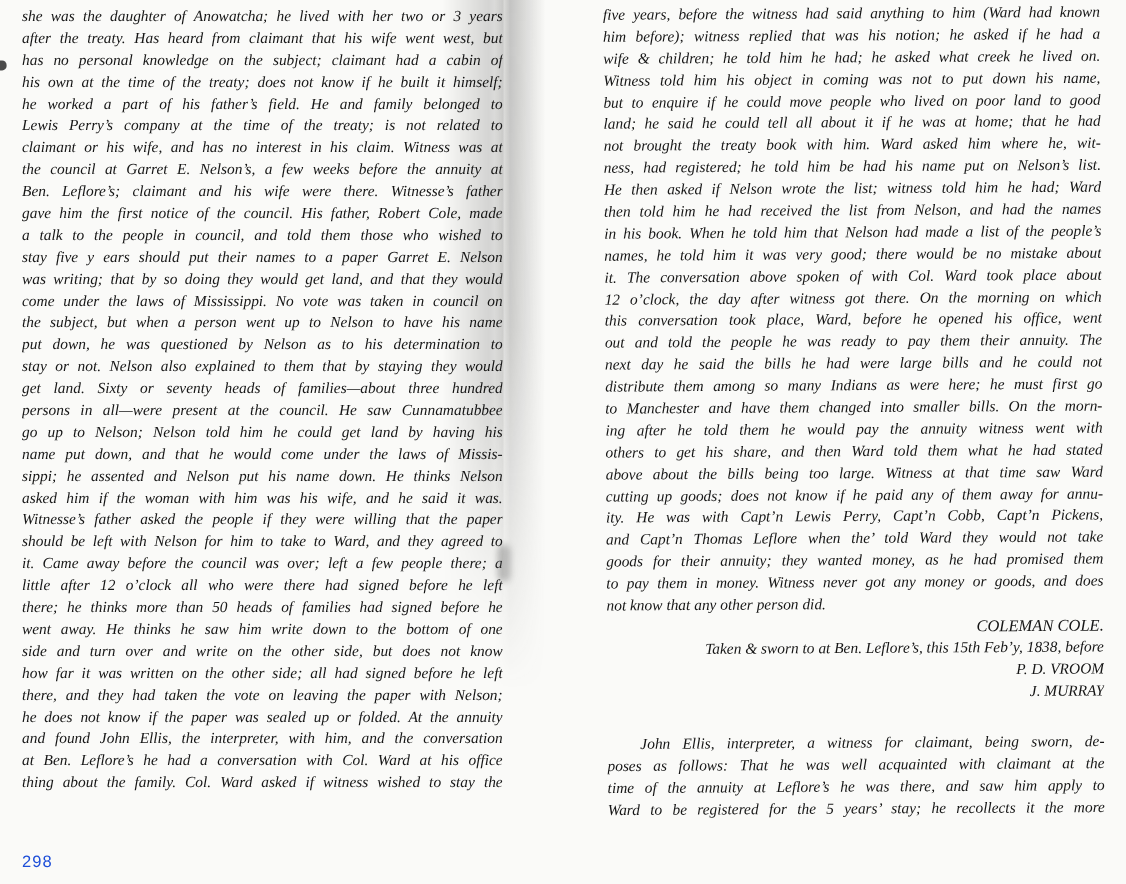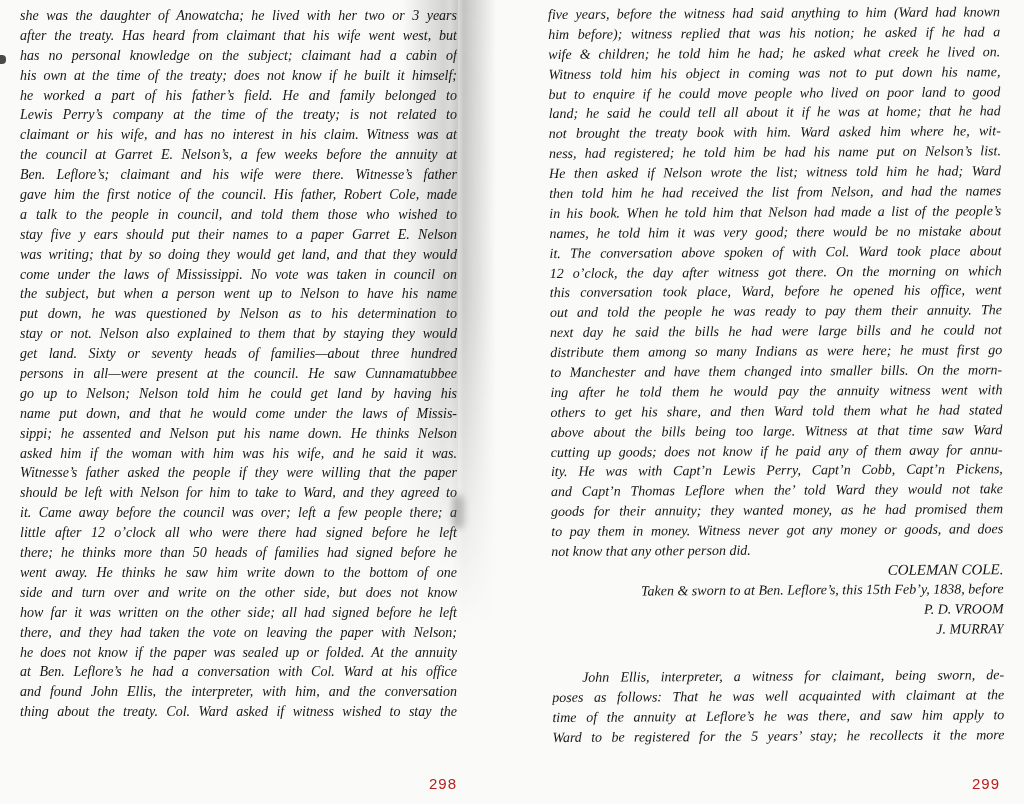--- a/index.html
+++ b/index.html
@@ -66,22 +66,22 @@
   .second-para .line:first-child {
     text-indent: 30px;
   }
   .page-number {
     position: absolute;
     top: 775px;
     font-family: "Liberation Sans", "DejaVu Sans", sans-serif;
     font-style: normal;
     font-size: 15px;
     letter-spacing: 1px;
-    color: #b91c1c;
-    text-align: right;
+    color: #1d4ed8;
+    text-align: left;
   }
   .page-number.left  { left: 20px;  width: 437px; }
   .page-number.right { left: 548px; width: 452px; }
   
   .gutter-shadow {
     position: absolute;
     left: 450px;
     top: 0;
     width: 46px;
     height: 660px;
@@ -160,23 +160,23 @@
       <div class="line">Witnesse’s father asked the people if they were willing that the paper</div>
       <div class="line">should be left with Nelson for him to take to Ward, and they agreed to</div>
       <div class="line">it. Came away before the council was over; left a few people there; a</div>
       <div class="line">little after 12 o’clock all who were there had signed before he left</div>
       <div class="line">there; he thinks more than 50 heads of families had signed before he</div>
       <div class="line">went away. He thinks he saw him write down to the bottom of one</div>
       <div class="line">side and turn over and write on the other side, but does not know</div>
       <div class="line">how far it was written on the other side; all had signed before he left</div>
       <div class="line">there, and they had taken the vote on leaving the paper with Nelson;</div>
       <div class="line">he does not know if the paper was sealed up or folded. At the annuity</div>
+      <div class="line">and found John Ellis, the interpreter, with him, and the conversation</div>
       <div class="line">at Ben. Leflore’s he had a conversation with Col. Ward at his office</div>
-      <div class="line">and found John Ellis, the interpreter, with him, and the conversation</div>
-      <div class="line">thing about the treaty. Col. Ward asked if witness wished to stay the</div>
+      <div class="line">thing about the family. Col. Ward asked if witness wished to stay the</div>
     </div>
 
   <div class="page-number left">298</div>
 
   <div class="page-col right-col">
 
     <div class="rp-body">
         <div class="line">five years, before the witness had said anything to him (Ward had known</div>
         <div class="line">him before); witness replied that was his notion; he asked if he had a</div>
         <div class="line">wife &amp; children; he told him he had; he asked what creek he lived on.</div>
@@ -216,20 +216,19 @@
     <div class="sig-line">J. MURRAY</div>
 
     <div class="second-para">
         <div class="line">John Ellis, interpreter, a witness for claimant, being sworn, de-</div>
         <div class="line">poses as follows: That he was well acquainted with claimant at the</div>
         <div class="line">time of the annuity at Leflore’s he was there, and saw him apply to</div>
         <div class="line">Ward to be registered for the 5 years’ stay; he recollects it the more</div>
       </div>
   </div>
 
-  <div class="page-number right">299</div>
 
   <div class="edge-darken"></div>
   <div class="gutter-shadow"></div>
   <div class="scan-speck-1"></div>
   <div class="scan-smudge-1"></div>
 
 </div>
 
 </body></html>

